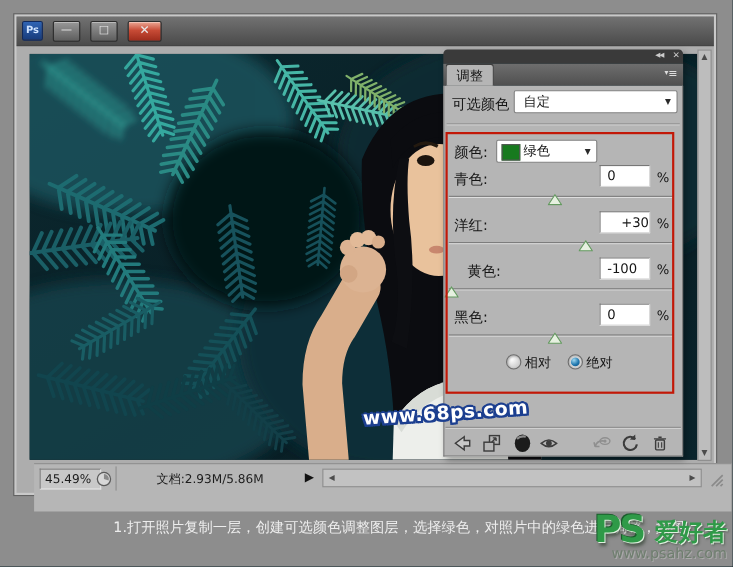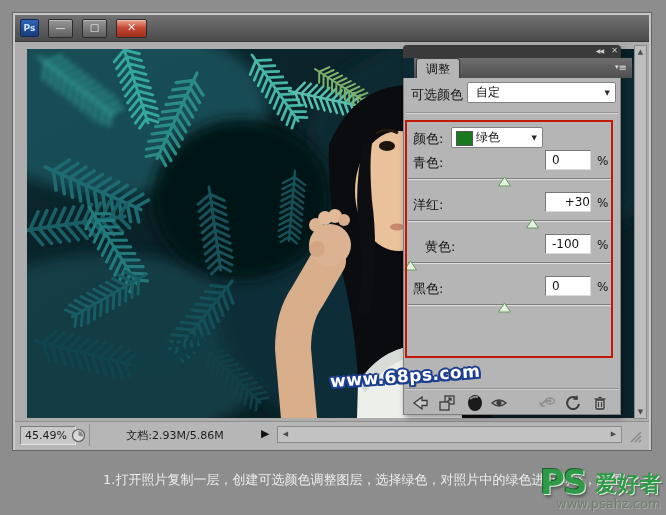--- a/index.html
+++ b/index.html
@@ -25,38 +25,38 @@
   
   #photo{left:12px;top:34px;width:607px;height:369px;background:#0a2026;}
   #photo svg{display:block;}
   #photo-watermark{left:315px;top:351px;font-size:17px;font-weight:bold;color:#fff;
      letter-spacing:.5px;transform:rotate(-4deg);z-index:30;
      text-shadow:-2px -1px 0 #1c3f90,2px -1px 0 #1c3f90,-2px 2px 0 #1c3f90,2px 2px 0 #1c3f90,0 2px 0 #1c3f90,0 -2px 0 #1c3f90,2px 0 0 #1c3f90,-2px 0 0 #1c3f90;}
   
   #vscroll{left:619px;top:30px;width:13px;height:374px;background:#bdbdbd;border:1px solid #8b8b8b;box-sizing:border-box;}
   .sb-arrow{position:absolute;left:0;width:11px;height:12px;font-size:7px;line-height:12px;text-align:center;color:#4c4c4c;}
   
-  #statusbar{left:0;top:406px;width:634px;height:29px;background:#b6b6b6;border-top:1px solid #8e8e8e;box-sizing:border-box;}
+  #statusbar{left:16px;top:406px;width:634px;height:44px;background:#b6b6b6;border-top:1px solid #8e8e8e;box-sizing:border-box;}
   .zoom-field{left:5px;top:4px;width:50px;height:17px;background:#c8c8c8;font-size:11px;color:#1c1c1c;
               line-height:17px;padding-left:4px;border:1px solid;border-color:#7e7e7e #e4e4e4 #e4e4e4 #7e7e7e;}
   .status-divider{left:74px;top:2px;height:22px;border-left:1px solid #8e8e8e;}
   .doc-info{left:76px;top:6px;width:168px;text-align:center;font-size:11px;color:#1c1c1c;white-space:nowrap;}
   .status-next{left:246px;top:5px;font-size:11px;color:#111;}
   #hscroll{left:262px;top:4px;width:345px;height:17px;background:#c2c2c2;border:1px solid #8b8b8b;box-sizing:border-box;}
   .hs-left{left:1px;top:1px;width:13px;height:13px;font-size:7px;line-height:13px;text-align:center;color:#4c4c4c;}
   .hs-right{right:1px;left:auto;top:1px;width:13px;height:13px;font-size:7px;line-height:13px;text-align:center;color:#4c4c4c;position:absolute;}
   .size-grip{left:612px;top:6px;width:16px;height:16px;}
   
   #panel{left:388px;top:30px;width:218px;height:370px;z-index:10;
          box-shadow:2px 3px 6px rgba(0,0,0,.35);}
   .p-header{position:absolute;left:0;top:0;width:100%;height:13px;background:#3a3a3a;
             border-radius:4px 4px 0 0;color:#cccccc;}
   .dock-collapse{position:absolute;right:18px;top:2px;font-size:6px;letter-spacing:-1px;}
   .dock-close{position:absolute;right:3px;top:1px;font-size:8px;}
-  .p-tabs{position:absolute;left:0;top:13px;width:100%;height:20px;background:linear-gradient(#6e6e6e,#4f4f4f);margin-left:11px;}
+  .p-tabs{position:absolute;left:0;top:13px;width:100%;height:20px;background:linear-gradient(#6e6e6e,#4f4f4f);}
   .p-tab{position:absolute;left:2px;top:0;width:44px;height:20px;background:#b5b5b5;border-radius:3px 3px 0 0;
          font-size:12px;color:#141414;text-align:center;line-height:20px;border:1px solid #3d3d3d;border-bottom:none;box-sizing:border-box;}
   .p-menu{position:absolute;right:5px;top:4px;color:#dedede;font-size:10px;}
   .p-menu .arr{font-size:7px;vertical-align:2px;}
   .p-body{position:absolute;left:0;top:33px;width:100%;height:337px;background:#b5b5b5;
           border:1px solid #7e7e7e;border-top:none;box-sizing:border-box;}
   .p-label{position:absolute;font-size:13px;color:#141414;white-space:nowrap;}
   .dd{position:absolute;background:#fff;border:1px solid #828282;border-radius:2px;
       font-size:12px;color:#141414;box-sizing:border-box;}
   .dd .dd-arrow{position:absolute;right:5px;top:50%;transform:translateY(-50%);font-size:7px;color:#2a2a2a;}
@@ -249,20 +249,26 @@
     <div class="pct" style="top:235px;">%</div>
     <div class="track-wrap" style="top:253px;">
       <div class="track"></div>
       <div class="thumb" style="left: 47%;">
         <svg width="13" height="11">
             <polygon points="6.5,1 12.5,10 0.5,10" fill="#e6f0e0" stroke="#649a60"></polygon>
           </svg>
       </div>
     </div>
 
+    <div class="radio-row">
+      <div class="radio" style="left:57px;"></div>
+      <div class="radio-label" style="left:74px;">相对</div>
+      <div class="radio on" style="left:113px;"></div>
+      <div class="radio-label" style="left:130px;">绝对</div>
+    </div>
 
     <div class="p-sep"></div>
 
     <div class="p-icons">
       <div class="p-icon" style="left:7px;">
         <svg width="20" height="20">
             <path d="M12 4 L4 10 L12 16 L12 12.5 L17 12.5 L17 7.5 L12 7.5 Z" fill="#c8c8c8" stroke="#3c3c3c" stroke-width="1.3"></path>
           </svg>
       </div>
       <div class="p-icon" style="left:34px;">

